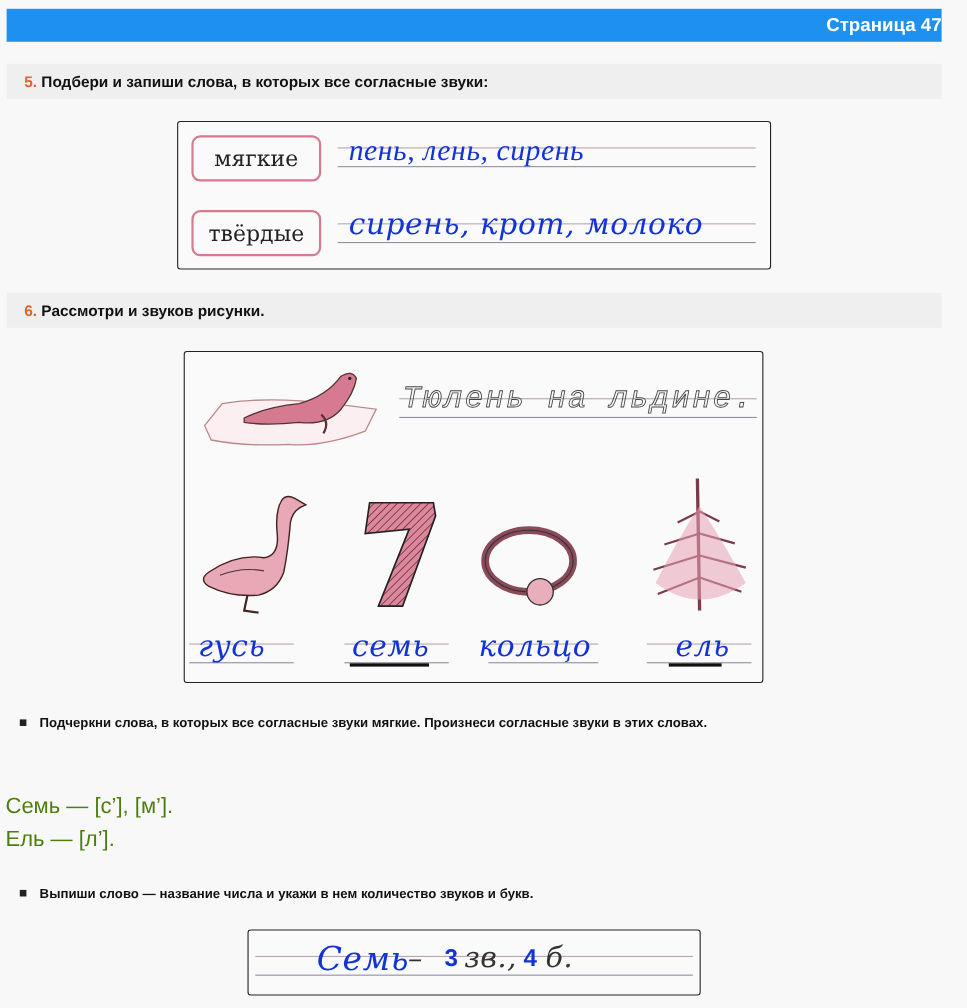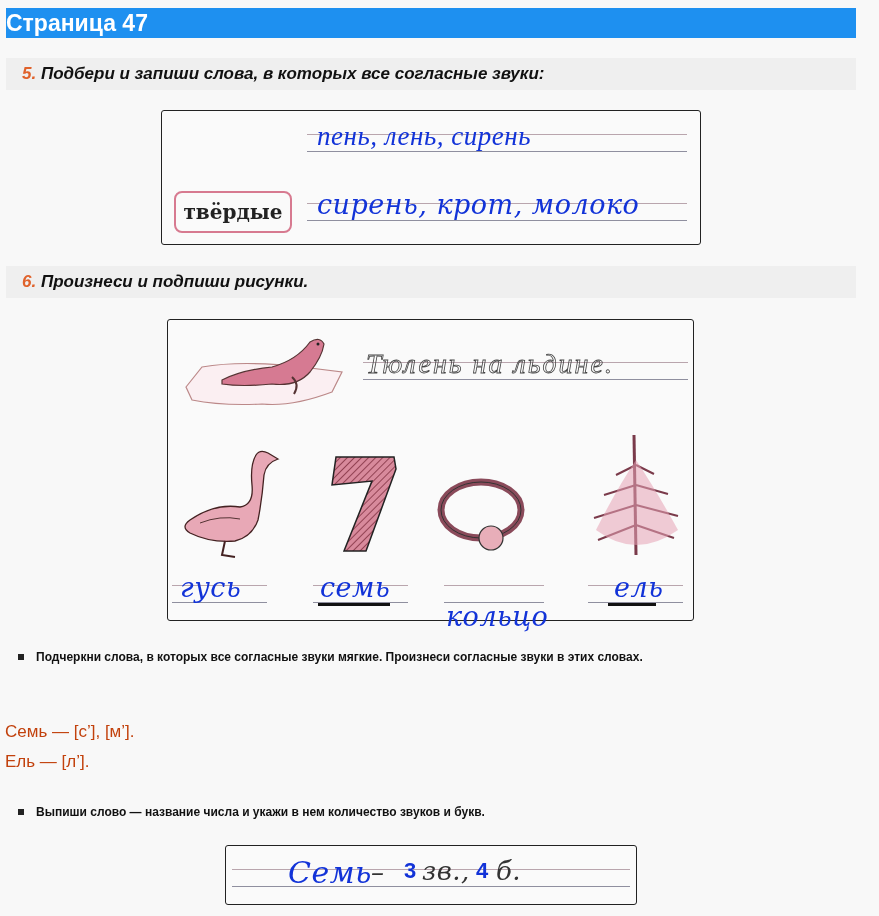--- a/index.html
+++ b/index.html
@@ -1,89 +1,89 @@
 <!DOCTYPE html>
 <html><head>
 <meta charset="utf-8">
 <style>
   * { box-sizing: border-box; margin: 0; padding: 0; }
   html, body { width: 879px; height: 916px; background: #f8f8f8; overflow: hidden; }
   body { font-family: "Liberation Sans", sans-serif; color: #111; position: relative; }
 
   .page-header {
     position: absolute; left: 6px; top: 8px; width: 850px; height: 30px;
-    background: #1e90f0; color: #fff; text-align: left;
-    font-weight: bold; font-size: 23px; line-height: 30px;
+    background: #1e90f0; color: #fff; text-align: right;
+    font-weight: bold; font-size: 17px; line-height: 30px;
   }
   .task-bar {
     position: absolute; left: 6px; width: 850px; height: 32px;
-    background: #efefef; font-weight: bold; font-size: 17px; line-height: 32px;
+    background: #efefef; font-weight: bold; font-size: 14px; line-height: 32px;
     padding-left: 16px;
-    font-style: italic;
   }
   .task-num { color: #e0622b; }
 
   .frame {
     position: absolute; border: 1.5px solid #222; border-radius: 3px; background: #fafafa;
   }
   .label-box {
     position: absolute; border: 2px solid #d77a90; border-radius: 8px;
     font-family: "DejaVu Serif", serif; font-size: 20px; color: #222;
     display: flex; align-items: center; justify-content: center; background: #fafafa;
   }
   .lines {
     position: absolute; border-top: 1.5px solid #b9a5ad; border-bottom: 1.5px solid #8f8f9f;
   }
   .script {
     position: absolute; font-family: "DejaVu Serif", serif; font-style: italic;
     color: #1233d8; font-size: 27px; white-space: nowrap; letter-spacing: 0.5px;
   }
   .script-dark { color: #333; font-weight: normal; }
   .trace {
-    position: absolute; font-family: Liberation Serif, serif; font-style: italic;
+    position: absolute; font-family: Liberation Mono, monospace; font-style: italic;
     color: transparent; -webkit-text-stroke: 0.8px #444; font-size: 28px; white-space: nowrap;
     letter-spacing: 2px;
   }
   .underline-bar { position: absolute; height: 3px; background: #111; }
 
   .bullet-row {
     position: absolute; left: 18px; font-weight: bold; font-size: 12px; line-height: 30px;
     width: 820px;
   }
   .bullet-row .sq {
     position: absolute; left: 0; top: 12px; width: 6px; height: 6px; background: #222;
   }
   .bullet-row .txt { display: block; padding-left: 18px; }
 
-  .answer-line { position: absolute; left: 5px; font-size: 17px; color: #c2410c; }
+  .answer-line { position: absolute; left: 5px; font-size: 20px; color: #4d7c0f; }
 
   svg { position: absolute; overflow: visible; }
 </style>
 </head>
 <body>
 
 <div class="page-header">Страница 47</div>
 
 <div class="task-bar" style="top:58px;">
   <span class="task-num">5.</span>
   <span>Подбери и запиши слова, в которых все согласные звуки:</span>
 </div>
 
 <div class="frame" style="left:161px; top:110px; width:540px; height:135px;">
+  <div class="label-box" style="left:12px; top:12px; width:118px; height:42px;">мягкие</div>
   <div class="lines" style="left:145px; top:23px; width:380px; height:18px;"></div>
   <div class="script" style="left:155px; top:10px;font-family:Liberation Serif, serif;">пень, лень, сирень</div>
 
-  <div class="label-box" style="left:12px; top:80px; width:118px; height:42px;font-weight:bold;">твёрдые</div>
+  <div class="label-box" style="left:12px; top:80px; width:118px; height:42px;">твёрдые</div>
   <div class="lines" style="left:145px; top:92px; width:380px; height:18px;"></div>
   <div class="script" style="left:155px; top:78px;">сирень, крот, молоко</div>
 </div>
 
 <div class="task-bar" style="top:266px;">
   <span class="task-num">6.</span>
-  <span>Произнеси и подпиши рисунки.</span>
+  <span>Рассмотри и звуков рисунки.</span>
 </div>
 
 <div class="frame" style="left:167px; top:319px; width:527px; height:302px;">
 
   <svg style="left:14px; top:12px;" width="160" height="80">
     <path d="M4 55 L20 35 Q60 28 120 35 L160 40 L150 60 Q110 75 80 72 Q40 74 10 68 Z" fill="#fbeff2" stroke="#b88" stroke-width="1.2"></path>
     <path d="M40 48 Q60 38 90 35 Q115 28 128 10 Q138 4 142 12 Q140 25 128 40 Q115 55 90 52 Q60 55 40 52 Z" fill="#d67a92" stroke="#533" stroke-width="1.2"></path>
     <path d="M110 45 Q118 52 112 62" stroke="#533" stroke-width="2" fill="none"></path>
     <circle cx="136" cy="12" r="1.5" fill="#222"></circle>
   </svg>
@@ -124,21 +124,21 @@
   </svg>
 
   <div class="lines" style="left:4px; top:265px; width:95px; height:18px;"></div>
   <div class="script" style="left:12px; top:252px;">гусь</div>
 
   <div class="lines" style="left:145px; top:265px; width:95px; height:18px;"></div>
   <div class="script" style="left:152px; top:252px;">семь</div>
   <div class="underline-bar" style="left:150px; top:283px; width:72px;"></div>
 
   <div class="lines" style="left:276px; top:265px; width:100px; height:18px;"></div>
-  <div class="script" style="left:278px; top:252px;margin-top:29px;">кольцо</div>
+  <div class="script" style="left:267px; top:252px;">кольцо</div>
 
   <div class="lines" style="left:420px; top:265px; width:95px; height:18px;"></div>
   <div class="script" style="left:446px; top:252px;">ель</div>
   <div class="underline-bar" style="left:440px; top:283px; width:48px;"></div>
 </div>
 
 <div class="bullet-row" style="top:642px;">
   <span class="sq"></span>
   <span class="txt">Подчеркни слова, в которых все согласные звуки мягкие. Произнеси согласные звуки в этих словах.</span>
 </div>

